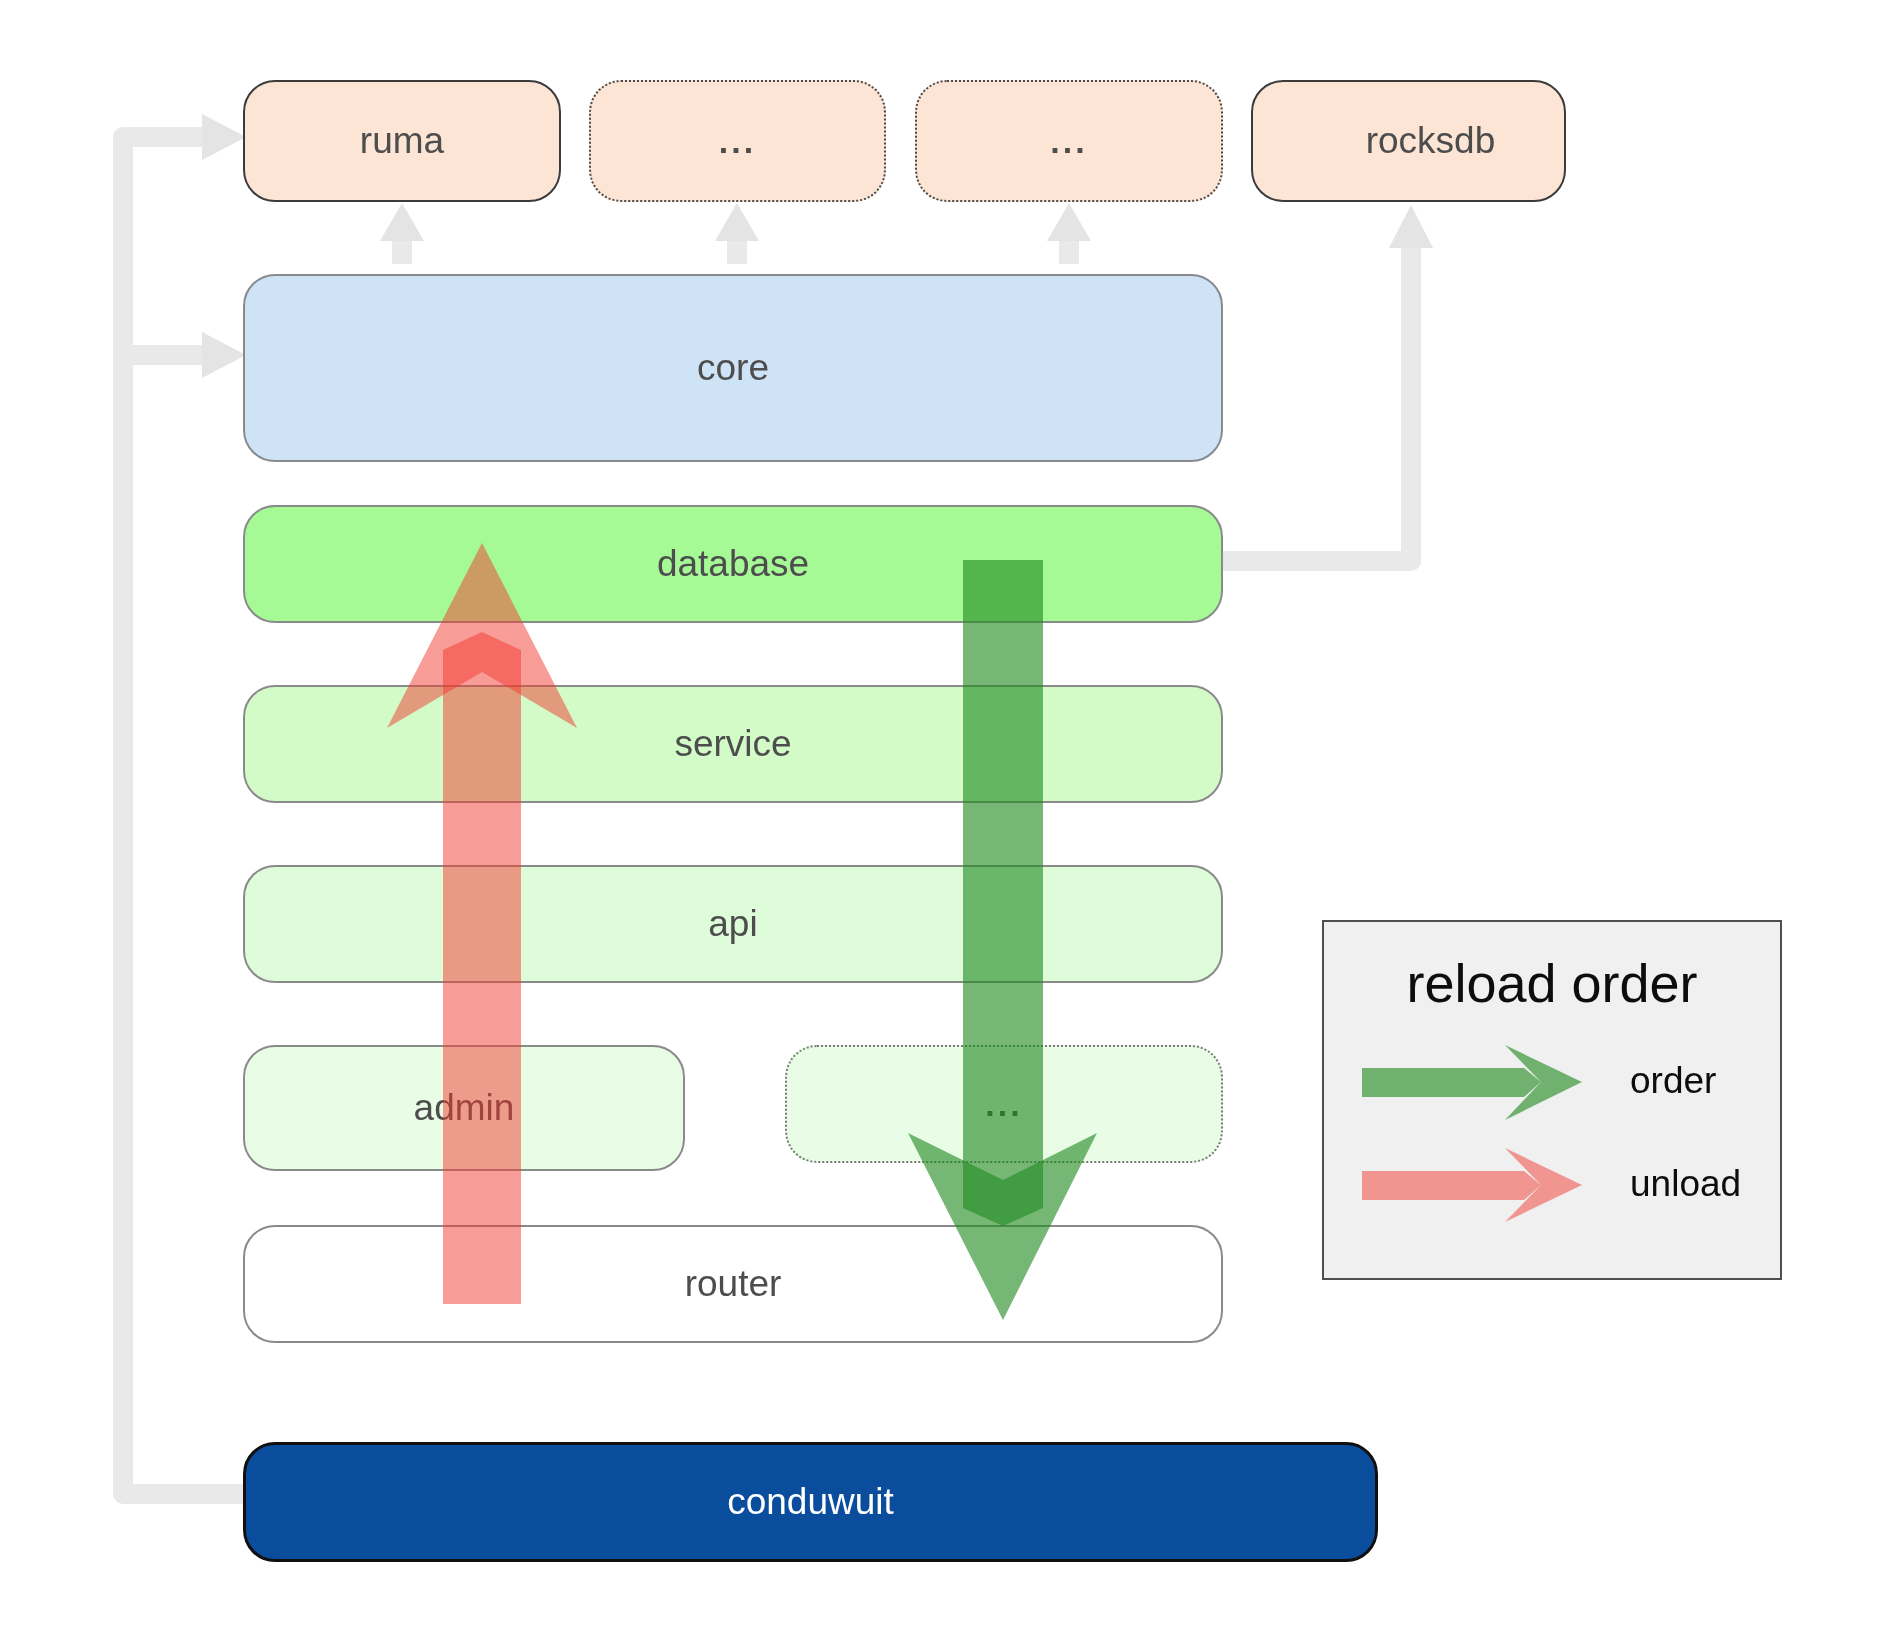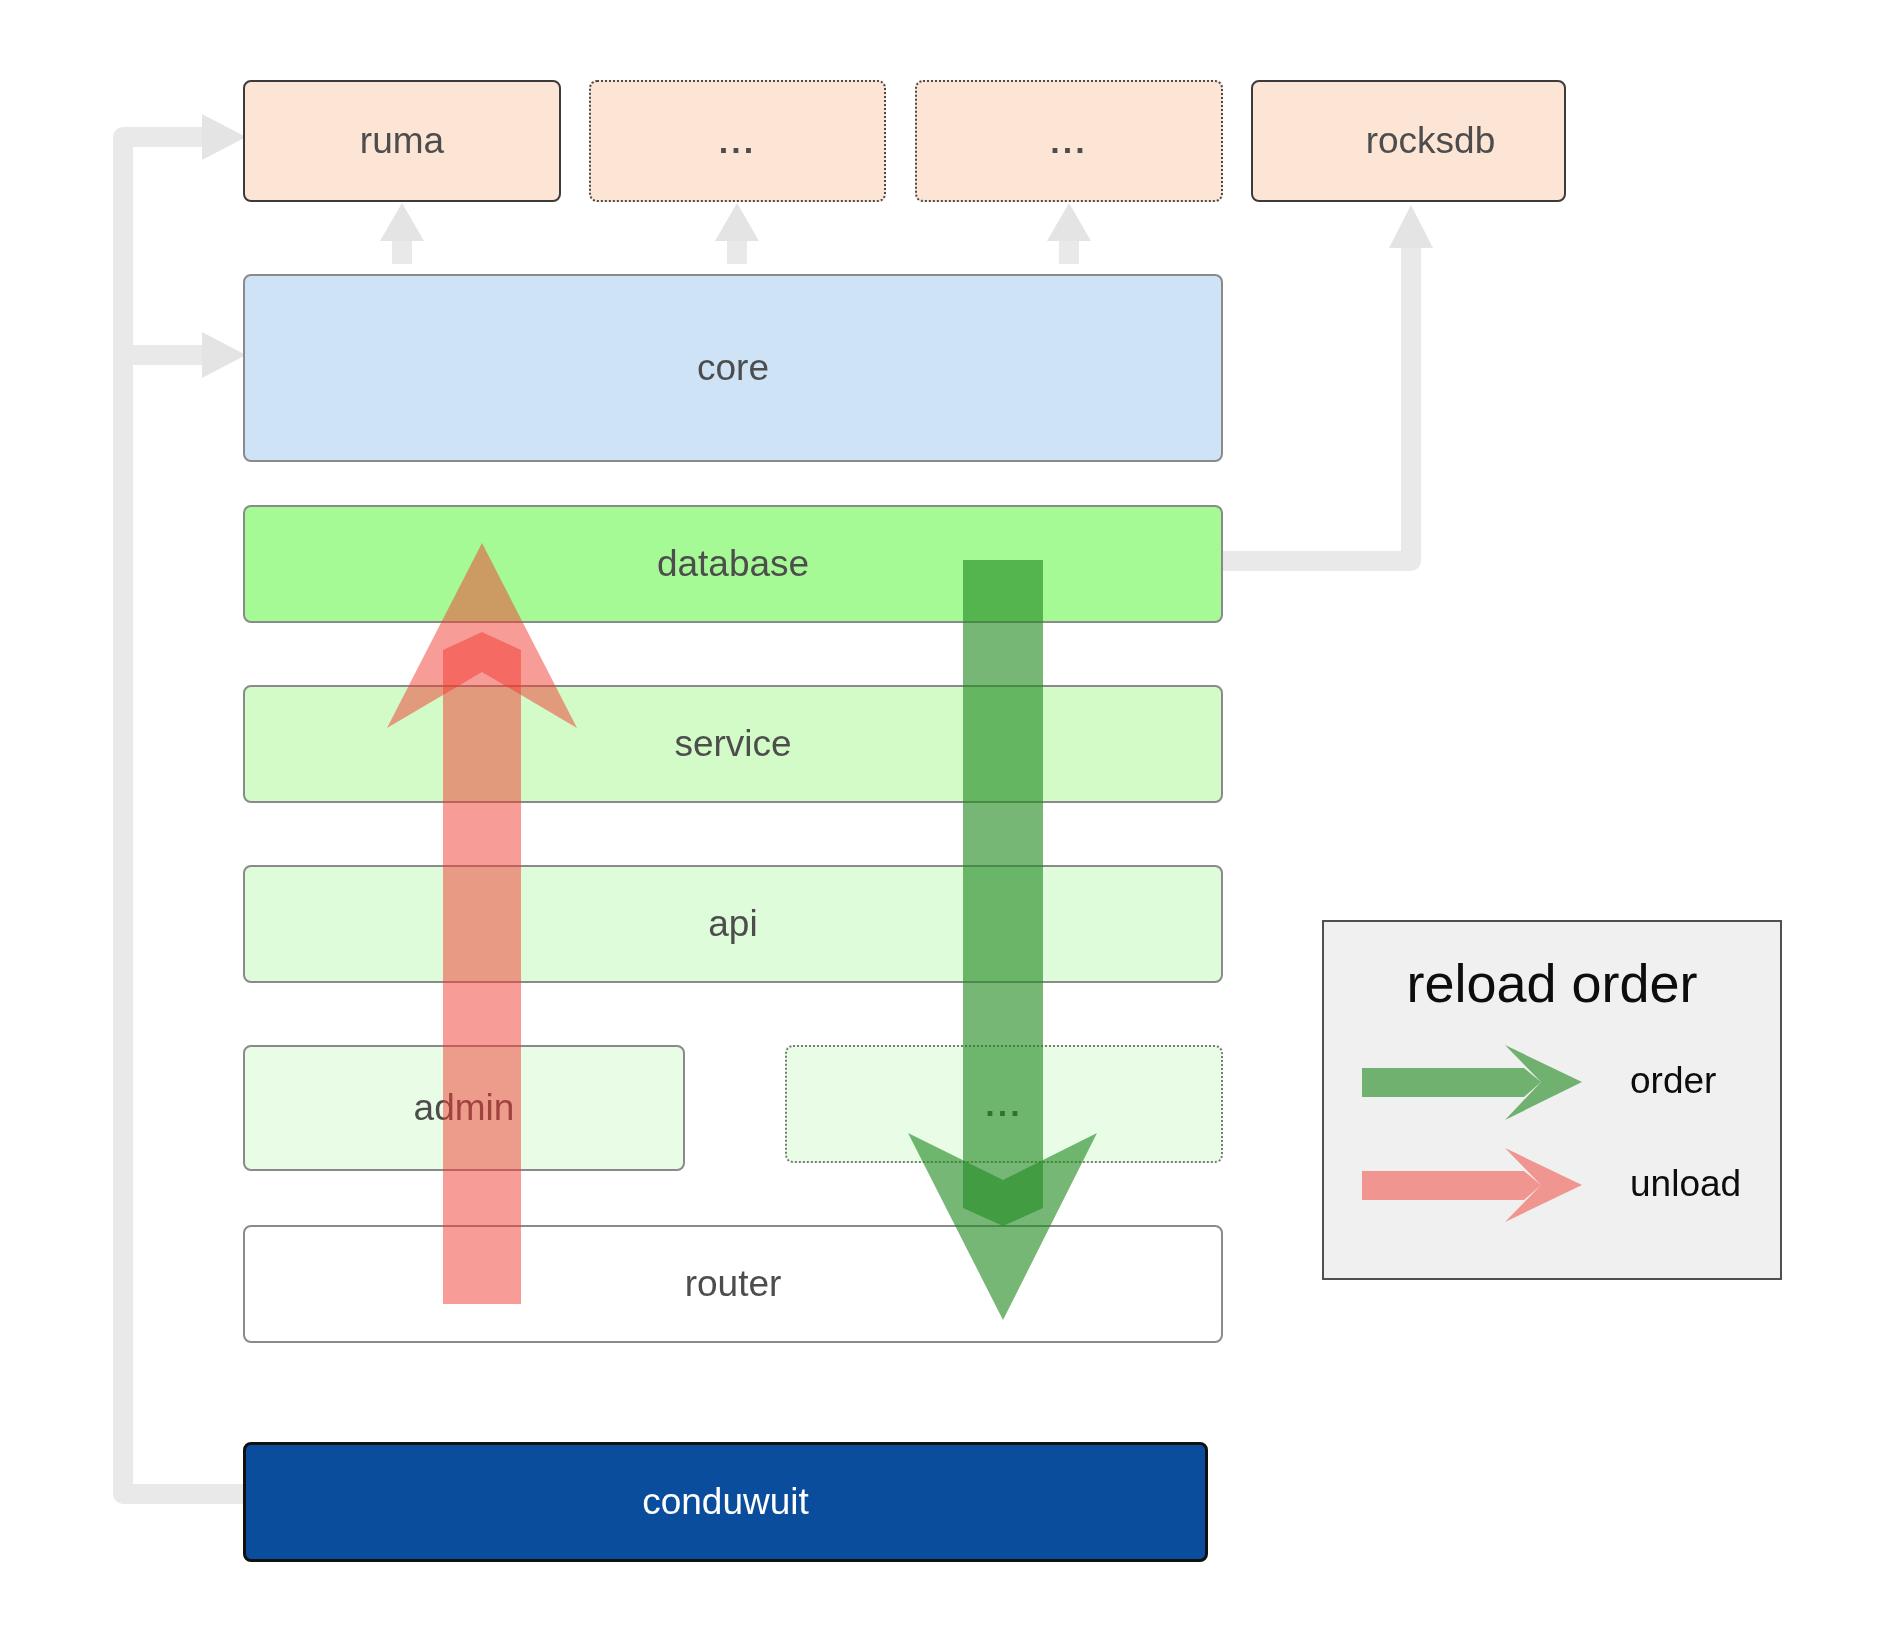--- a/index.html
+++ b/index.html
@@ -2,21 +2,21 @@
 <html style="--c-peach: #fce5d5; --c-core_blue: #cfe3f7; --c-database_green: #a6fa96; --c-service_green: #d2fbc8; --c-api_green: #defbda; --c-admin_green: #e9fde6; --c-router_white: #ffffff; --c-conduwuit_blue: #0b4d9d; --c-load_green: #228b22; --c-unload_red: #f23a30; --c-connector_gray: #e9e9e9; --c-label_gray: #4d4d4d;"><head>
 <meta charset="utf-8">
 <style>
   html,body{margin:0;padding:0;background:#fff;}
   #stage{
     position:relative;width:1883px;height:1643px;background:#ffffff;
     font-family:"Liberation Sans", sans-serif;overflow:hidden;
   }
   .box{
     position:absolute;display:flex;align-items:center;justify-content:center;
-    box-sizing:border-box;border-radius:8px;
+    box-sizing:border-box;border-radius:32px;
     font-size:37px;color:var(--c-label_gray);z-index:2;
   }
   .solid-dark{border:2.5px solid #3b3b3b;}
   .solid-gray{border:2px solid #8a8a8a;}
   .dotted{border:2px dotted #4a4a4a;}
   .dots{font-weight:bold;font-size:34px;letter-spacing:3px;}
   .peach{background:var(--c-peach);}
   .core{background:var(--c-core_blue);}
   .db{background:var(--c-database_green);}
   .service{background:var(--c-service_green);}
@@ -95,21 +95,21 @@
   <div class="box admin solid-gray" style="left:243px;top:1045px;width:442px;height:126px;">
       <span>admin</span>
     </div>
   <div class="box admin dotted dots" style="left:785px;top:1045px;width:438px;height:118px;border-color:#7a7a7a;">
       <span>...</span>
     </div>
 
   <div class="box router solid-gray" style="left:243px;top:1225px;width:980px;height:118px;">
       <span>router</span>
     </div>
-  <div class="box conduwuit" style="left:243px;top:1442px;width:965px;height:120px;">
+  <div class="box conduwuit" style="left:243px;top:1442px;width:1135px;height:120px;">
       <span>conduwuit</span>
     </div>
 
   <div class="legend"></div>
   <div class="legend-title">reload order</div>
   <div class="legend-label" style="left:1630px;top:1060px;">order</div>
   <div class="legend-label" style="left:1630px;top:1163px;">unload</div>
 
   <svg class="layer arrows" width="1883" height="1643">
 

